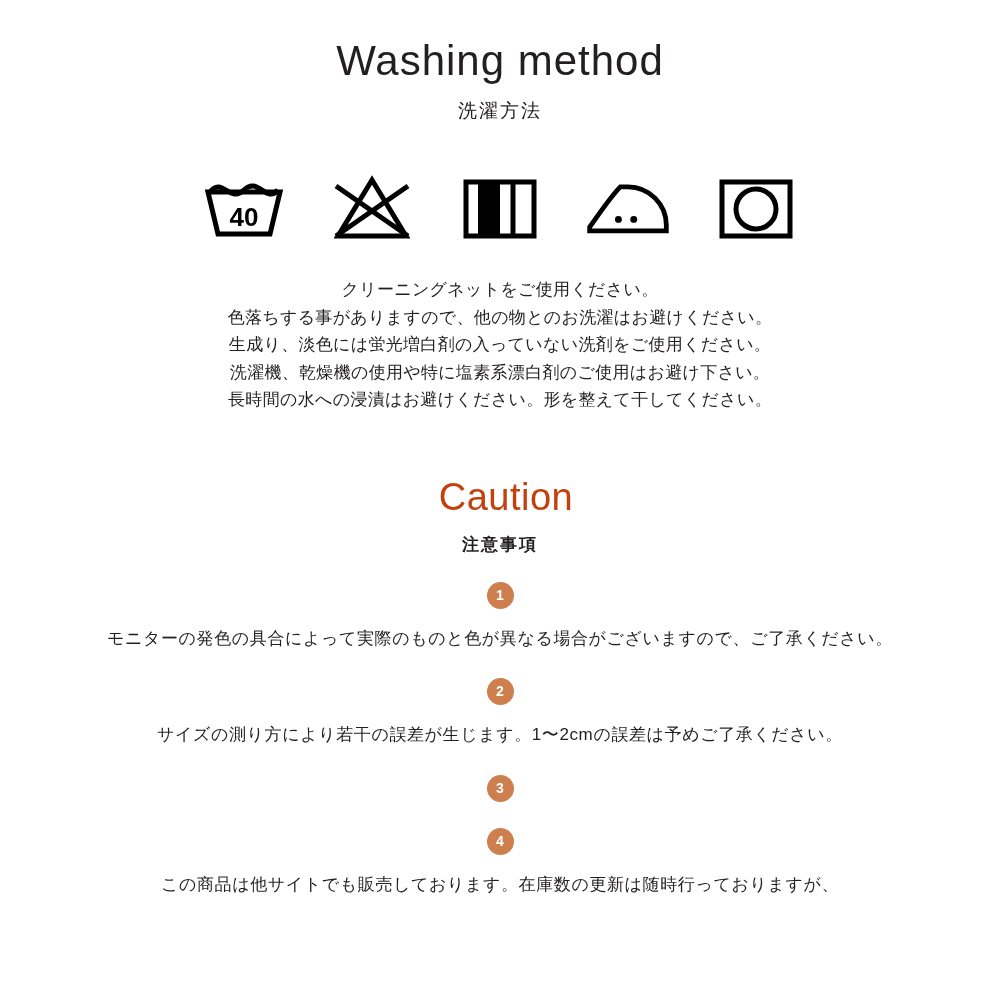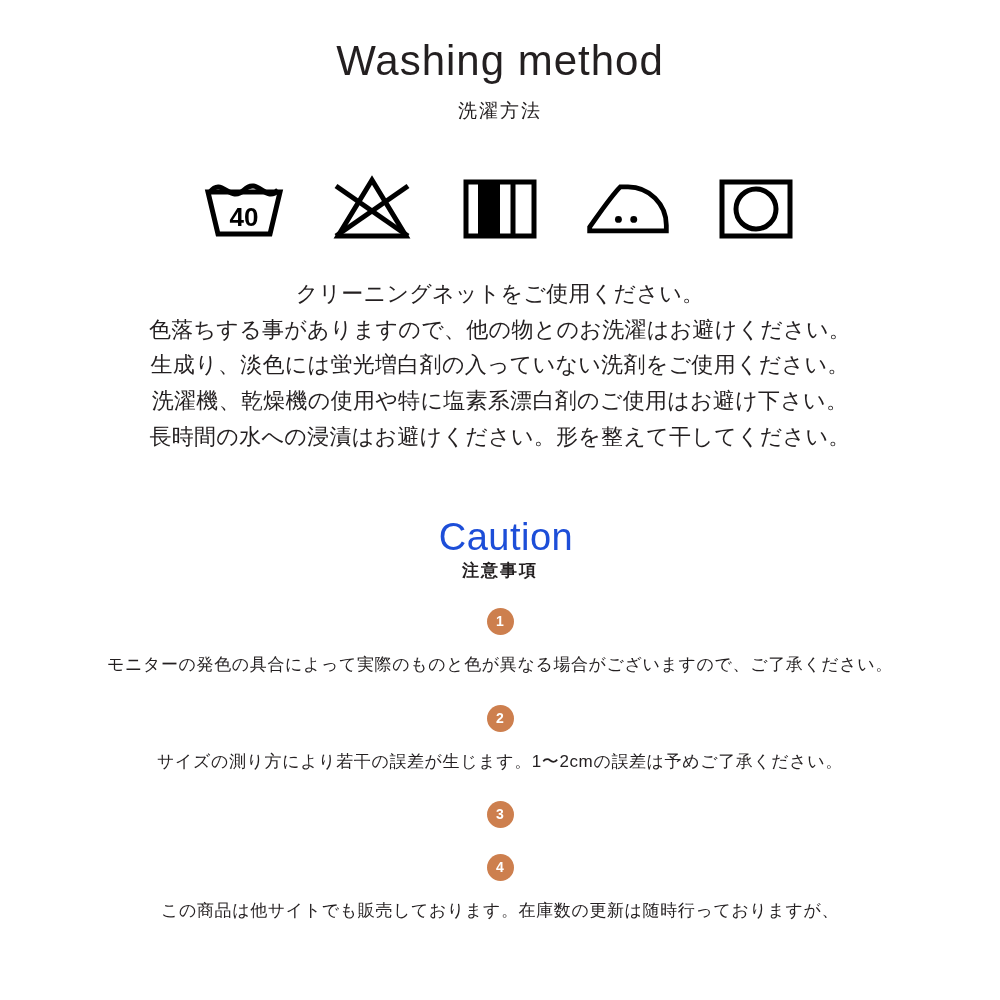--- a/index.html
+++ b/index.html
@@ -55,46 +55,47 @@
     display: flex;
     align-items: flex-end;
     justify-content: center;
   }
   .symbol svg {
     display: block;
   }
 
   .wash-text {
     margin-top: 34px;
-    font-size: 22px;
+    font-size: 17px;
     line-height: 1.62;
     color: #231f20;
     letter-spacing: 0.3px;
   }
   .wash-text div {
     white-space: nowrap;
   }
 
   
   .caution-section {
     margin-top: 62px;
     text-align: center;
   }
   .caution-title-en {
     font-size: 38px;
     font-weight: 400;
     letter-spacing: 0.5px;
-    color: #1d4ed8;
+    color: #c2410c;
     margin: 0;
     padding-left: 12px;
   }
   .caution-title-jp {
     font-size: 17px;
     font-weight: 700;
     color: #231f20;
+    margin-top: 14px;
     letter-spacing: 2px;
   }
 
   .caution-item {
     margin-top: 26px;
   }
   .badge {
     width: 27px;
     height: 27px;
     border-radius: 50%;

